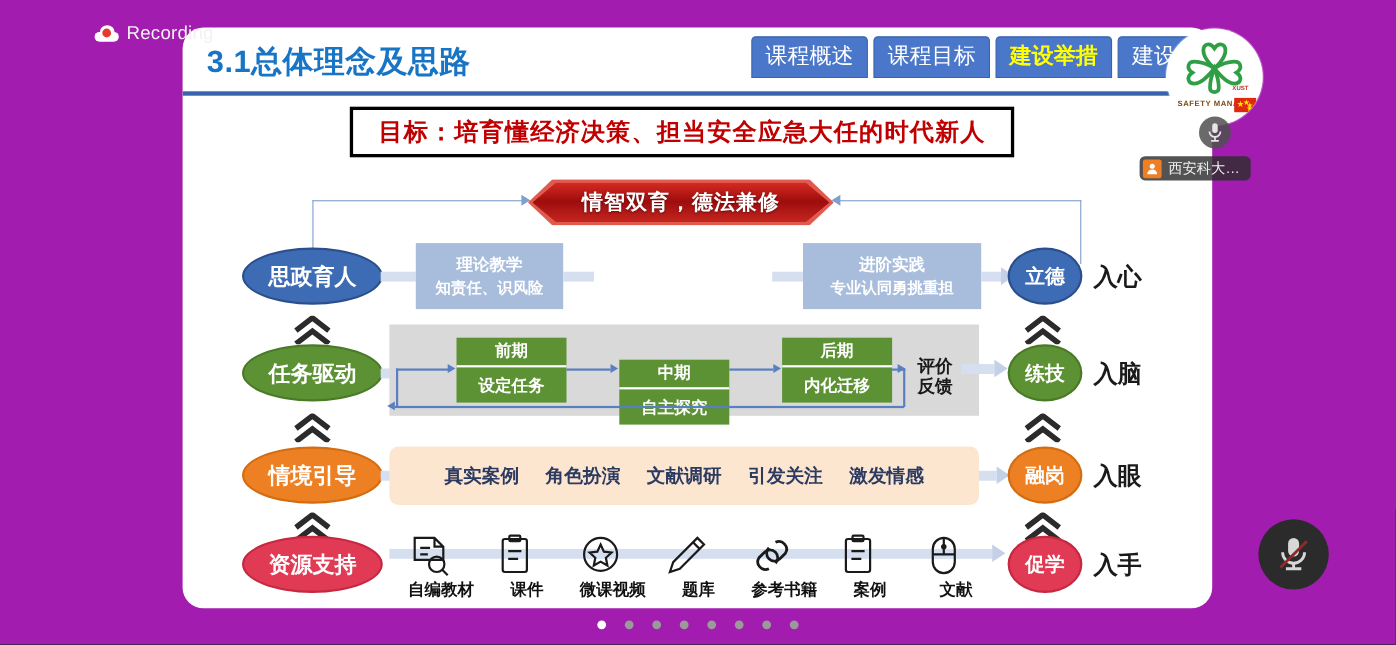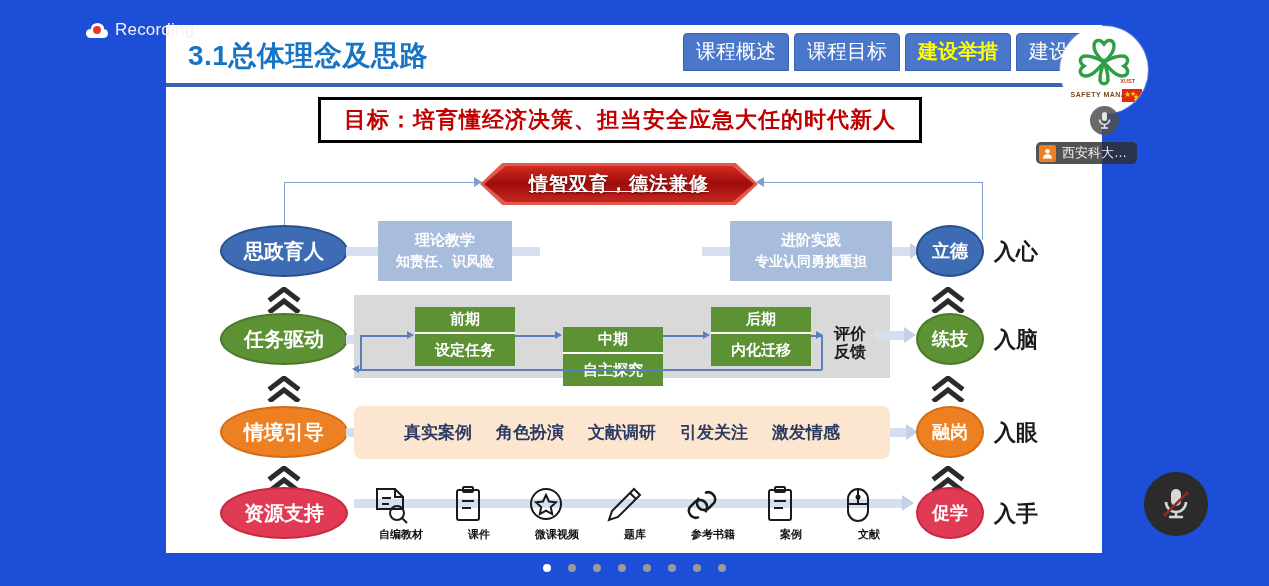--- a/index.html
+++ b/index.html
@@ -2,40 +2,41 @@
 <html><head>
 <meta charset="utf-8">
 <style>
   * { box-sizing: border-box; margin: 0; padding: 0; }
   html, body {
     width: 1269px; height: 586px;
     background: #000;
     font-family: "Liberation Sans", "DejaVu Sans", sans-serif;
     overflow: hidden;
   }
-  .screen { position: relative; width: 1269px; height: 586px; background: #1d4ed8; }
+  .screen { position: relative; width: 1269px; height: 586px; background: #a21caf; }
 
   
   .recording {
     position: absolute; left: 86px; top: 20px;
     display: flex; align-items: center; gap: 7px;
     z-index: 40;
   }
   .rec-cloud { position: relative; width: 22px; height: 15px; }
   .rec-cloud .c1 { position: absolute; left: 0; bottom: 0; width: 22px; height: 9px; background: #fff; border-radius: 6px; }
   .rec-cloud .c2 { position: absolute; left: 5px; top: 0; width: 13px; height: 11px; background: #fff; border-radius: 50%; }
   .rec-cloud .dot { position: absolute; left: 7px; top: 3px; width: 8px; height: 8px; background: #e8392f; border-radius: 50%; z-index: 2; }
   .rec-label { color: #f2f2f2; font-size: 17px; letter-spacing: .2px; }
 
   
   .slide {
     position: absolute; left: 166px; top: 25px;
     width: 936px; height: 528px;
     background: #ffffff;
     overflow: hidden;
+    border-radius: 19px;
   }
 
   
   .slide-header { position: relative; height: 64px; }
   .slide-title {
     position: absolute; left: 22px; top: 12px;
     font-size: 28px; font-weight: bold; color: #1874c4;
     letter-spacing: .5px;
   }
   .header-rule {
@@ -66,21 +67,20 @@
   
   .hexbanner {
     position: absolute; left: 318px; top: 141px;
     width: 270px; height: 36px;
     background: linear-gradient(180deg,#d42a22 0%,#9e0d0d 48%,#c52620 100%);
     color: #ffffff; font-size: 19px; font-weight: bold;
     display: flex; align-items: center; justify-content: center;
     clip-path: polygon(0% 50%, 8% 0%, 92% 0%, 100% 50%, 92% 100%, 8% 100%);
     letter-spacing: 1px;
     text-shadow: 0 1px 2px rgba(0,0,0,.45);
-    text-decoration: underline;
   }
   .hexbanner-outline {
     position: absolute; left: 314px; top: 138px;
     width: 278px; height: 42px;
     background: #e05a4e;
     clip-path: polygon(0% 50%, 8% 0%, 92% 0%, 100% 50%, 92% 100%, 8% 100%);
   }
   .br-left-v { left: 118px; top: 157px; width: 1px; height: 58px; background: #7f9fd0; position: absolute; }
   .br-left-h { left: 118px; top: 157px; width: 198px; height: 1px; background: #7f9fd0; position: absolute; }
   .br-left-arrow {
@@ -182,21 +182,21 @@
   }
   .peach span { font-size: 17px; color: #2b3a60; font-weight: bold; }
 
   
   .resrow { position: absolute; left: 188px; top: 460px; width: 536px; height: 68px; }
   .resitem {
     position: absolute; width: 72px;
     display: flex; flex-direction: column; align-items: center; gap: 2px;
   }
   .resitem .ico { width: 40px; height: 40px; }
-  .resitem .lbl { font-size: 11px; color: #111; font-weight: bold; white-space: nowrap; margin-left: 22px; }
+  .resitem .lbl { font-size: 15px; color: #111; font-weight: bold; white-space: nowrap; margin-left: 22px; }
   .res-band {
     position: absolute; left: 188px; top: 474px; width: 548px; height: 9px; background: #d5dff0;
   }
 
   
   .avatar-wrap { position: absolute; left: 1060px; top: 26px; z-index: 30; }
   .avatar {
     width: 88px; height: 88px; border-radius: 50%;
     background: #ffffff; position: relative; overflow: hidden;
     box-shadow: 0 0 0 1px rgba(255,255,255,.25);

